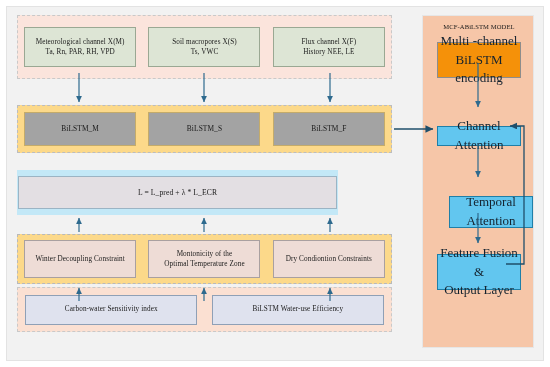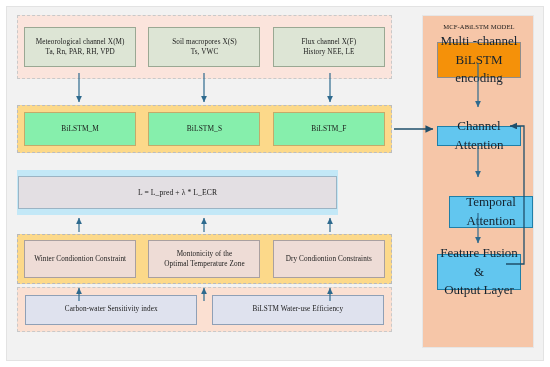--- a/index.html
+++ b/index.html
@@ -62,21 +62,21 @@
 
   
   .band-bilstm {
     left: 17px; top: 105px;
     width: 375px; height: 48px;
     background: #fcd98a;
     border: 1px dashed #bdbdbd;
   }
   .box-bilstm {
     width: 112px; height: 34px;
-    background: #86efac;
+    background: #a3a3a3;
     border: 1px solid #c4ab6a;
     font-size: 7.4px;
   }
 
   
   .band-loss {
     left: 17px; top: 170px;
     width: 321px; height: 45px;
     background: #c3e8f7;
     border: 1px solid #c3e8f7;
@@ -206,21 +206,21 @@
   </div>
 
   <div class="band band-loss">
     <div class="node box-loss">
       <span>L = L_pred + λ * L_ECR</span>
     </div>
   </div>
 
   <div class="band band-constraint">
     <div class="node box-constraint">
-      <span>Winter Condiontion Constraint</span>
+      <span>Winter Decoupling Constraint</span>
     </div>
     <div class="node box-constraint">
       <span>Montonicity of the<br>Optimal Temperature Zone</span>
     </div>
     <div class="node box-constraint">
       <span>Dry Condiontion Constraints</span>
     </div>
   </div>
 
   <div class="band band-index">

